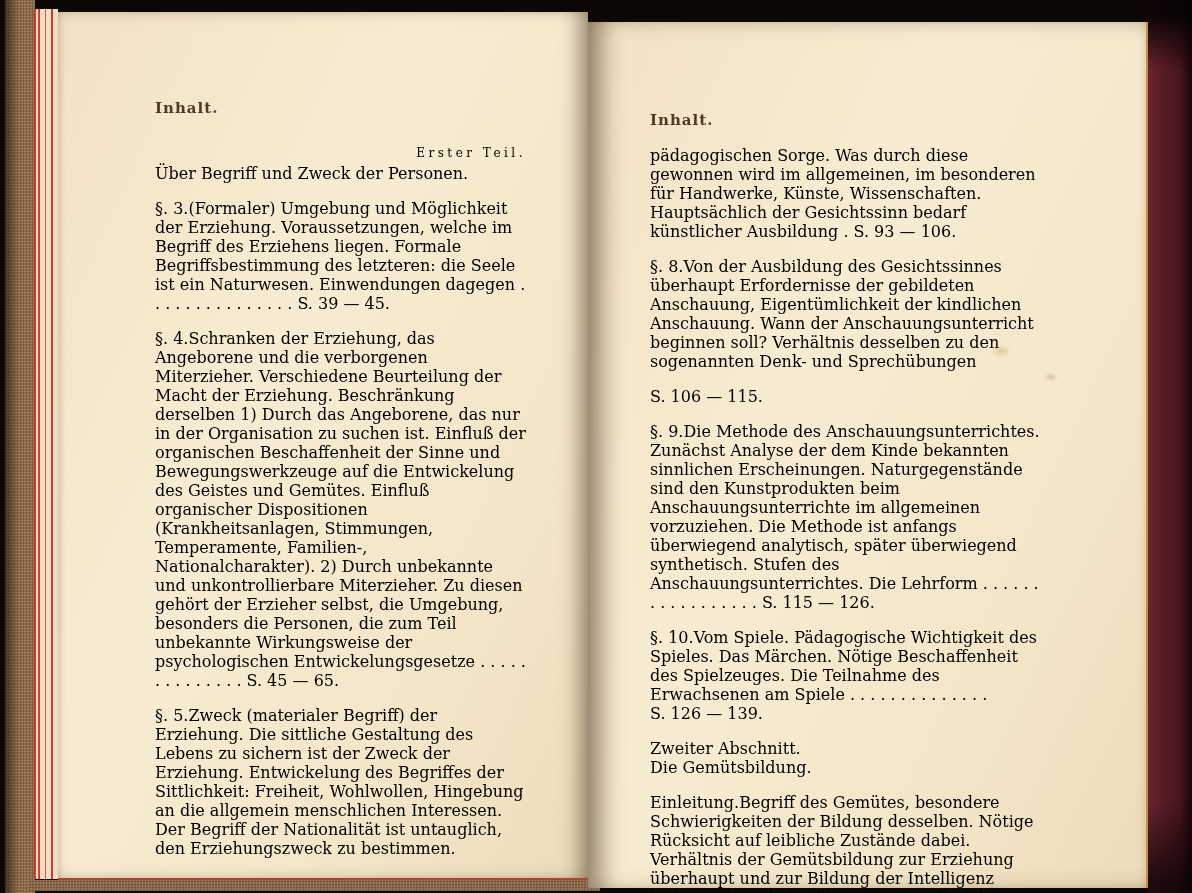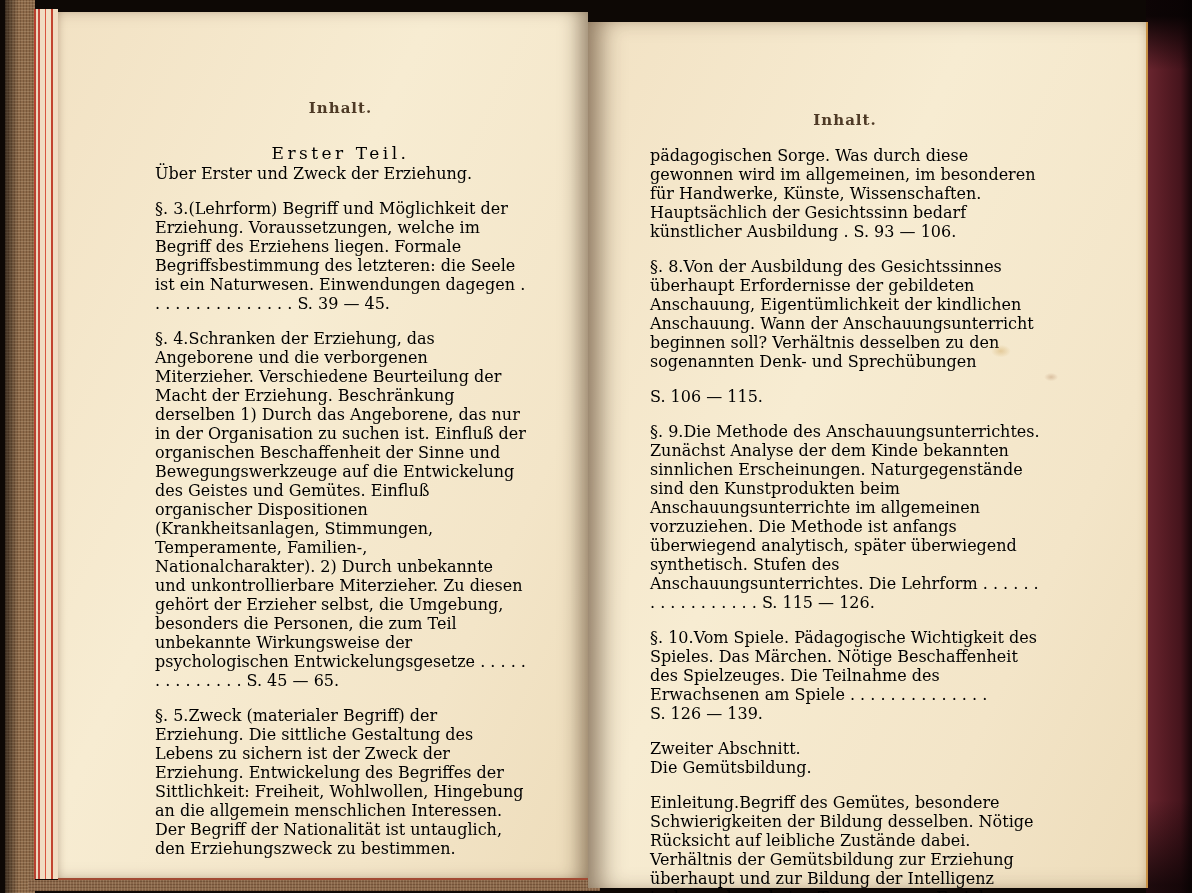--- a/index.html
+++ b/index.html
@@ -43,23 +43,23 @@
     box-shadow:inset 20px 0 24px -8px rgba(60,35,15,.55), inset -4px 0 8px -4px rgba(120,80,40,.25); }
   .page-right::after { content:""; position:absolute; inset:0; pointer-events:none;
     background:
       radial-gradient(14px 9px at 74% 38%, rgba(196,148,62,.35), rgba(196,148,62,0) 70%),
       radial-gradient(10px 6px at 83% 41%, rgba(150,90,50,.28), rgba(150,90,50,0) 70%); }
 
   .pl-content { position:absolute; box-sizing:border-box; inset:0; padding:86px 62px 0 97px; }
   .pr-content { position:absolute; box-sizing:border-box; inset:0; padding:88px 106px 0 62px; }
 
   
-  .h-inhalt { text-align:center; font-size:15px; line-height:20px; font-weight:bold;
+  .h-inhalt { font-size:15px; line-height:20px; font-weight:bold;
               letter-spacing:1px; color:#4e3a26; margin:0 0 24px; }
-  .h-part   { text-align:center; font-size:17px; line-height:22px; letter-spacing:3.5px;
+  .h-part   { text-align:right; font-size:12px; line-height:22px; letter-spacing:3.5px;
               color:#50"3b26; color:#503b26; margin:0 0 7px; }
   .h-bold   { text-align:center; font-size:14.5px; line-height:18px; font-weight:bold;
               letter-spacing:1px; color:#4a3520; margin:0 0 7px; }
   .h-sect   { text-align:center; font-size:15.5px; line-height:20px; letter-spacing:3px;
               color:#503b26; margin:0 0 5px; }
   .h-boldsp { text-align:center; font-size:14px; line-height:18px; font-weight:bold;
               letter-spacing:2.5px; color:#4a3520; margin:0 0 6px; }
   .h-subsec { text-align:center; font-size:13.5px; line-height:18px; font-weight:bold;
               letter-spacing:.8px; color:#4a3520; margin:16px 0 10px; }
   .mt-part  { margin-top:10px; }
@@ -83,23 +83,23 @@
   <div class="cloth-left"></div>
   <div class="cloth-bottom"></div>
   <div class="fore-edge"></div>
   <div class="cover-right"></div>
 
   <div class="page page-left">
     <div class="pl-content">
 
       <div class="h-inhalt">Inhalt.</div>
       <div class="h-part">Erster Teil.</div>
-      <div class="h-bold">Über Erster und Zweck der Erziehung.</div>
+      <div class="h-bold">Über Begriff und Zweck der Personen.</div>
 
-      <p class="entry leadered"><span class="lbl">§. 3.</span><span class="head">(Lehrform) Begriff und Möglichkeit der Erziehung.</span> <span>Voraussetzungen, welche im Begriff des Erziehens liegen. Formale Begriffsbestimmung des letzteren: die Seele ist ein Naturwesen. Einwendungen dagegen . . . . . . . . . . . . . . . S.&nbsp;39&nbsp;—&nbsp;45.</span></p>
+      <p class="entry leadered"><span class="lbl">§. 3.</span><span class="head">(Formaler) Umgebung und Möglichkeit der Erziehung.</span> <span>Voraussetzungen, welche im Begriff des Erziehens liegen. Formale Begriffsbestimmung des letzteren: die Seele ist ein Naturwesen. Einwendungen dagegen . . . . . . . . . . . . . . . S.&nbsp;39&nbsp;—&nbsp;45.</span></p>
 
       <p class="entry leadered"><span class="lbl">§. 4.</span><span class="head">Schranken der Erziehung, das Angeborene und die verborgenen Miterzieher.</span> <span>Verschiedene Beurteilung der Macht der Erziehung. Beschränkung derselben 1) Durch das Angeborene, das nur in der Organisation zu suchen ist. Einfluß der organischen Beschaffenheit der Sinne und Bewegungswerkzeuge auf die Entwickelung des Geistes und Gemütes. Einfluß organischer Dispositionen (Krankheitsanlagen, Stimmungen, Temperamente, Familien-, Nationalcharakter). 2) Durch unbekannte und unkontrollierbare Miterzieher. Zu diesen gehört der Erzieher selbst, die Umgebung, besonders die Personen, die zum Teil unbekannte Wirkungsweise der psychologischen Entwickelungsgesetze . . . . . . . . . . . . . . S.&nbsp;45&nbsp;—&nbsp;65.</span></p>
 
       <p class="entry"><span class="lbl">§. 5.</span><span class="head">Zweck (materialer Begriff) der Erziehung.</span> <span>Die sittliche Gestaltung des Lebens zu sichern ist der Zweck der Erziehung. Entwickelung des Begriffes der Sittlichkeit: Freiheit, Wohlwollen, Hingebung an die allgemein menschlichen Interessen. Der Begriff der Nationalität ist untauglich, den Erziehungszweck zu bestimmen.</span></p>
 
     </div>
   </div>
 
   <div class="page page-right">
     <div class="pr-content">

